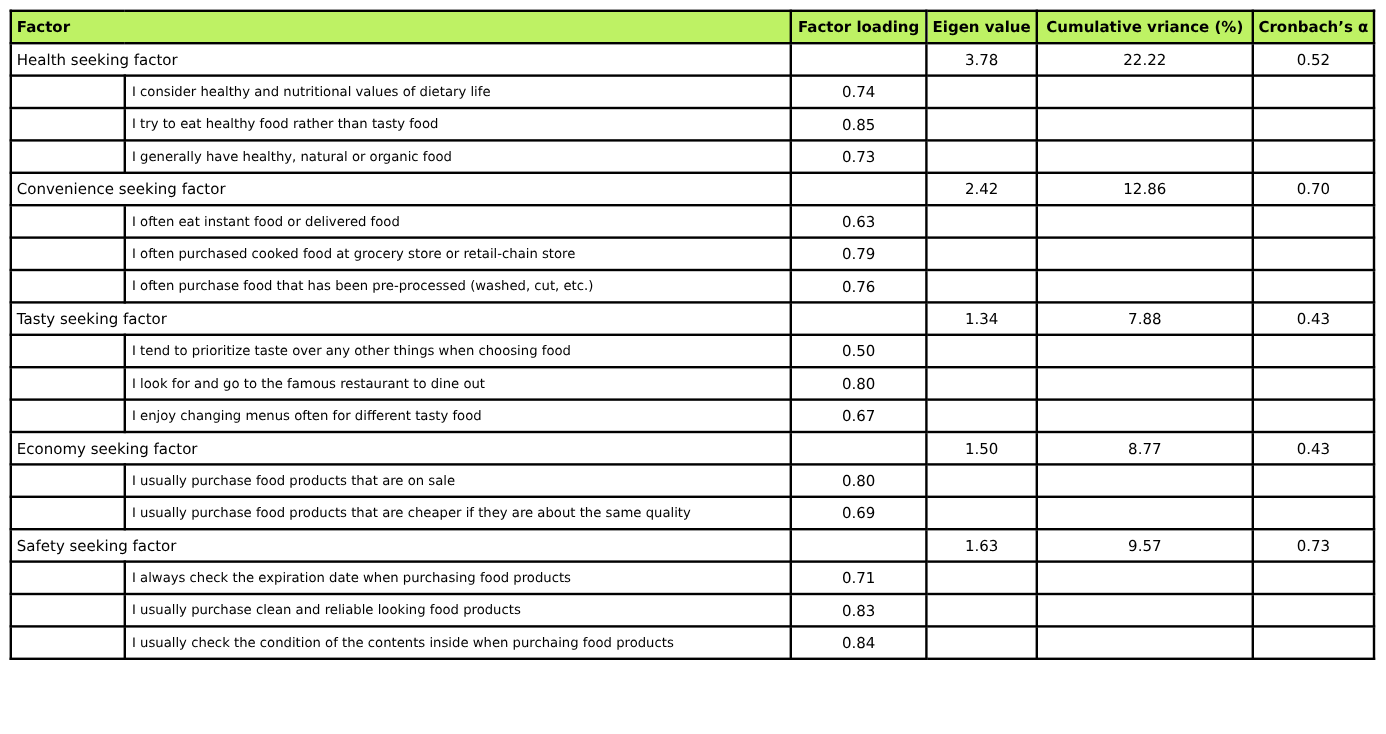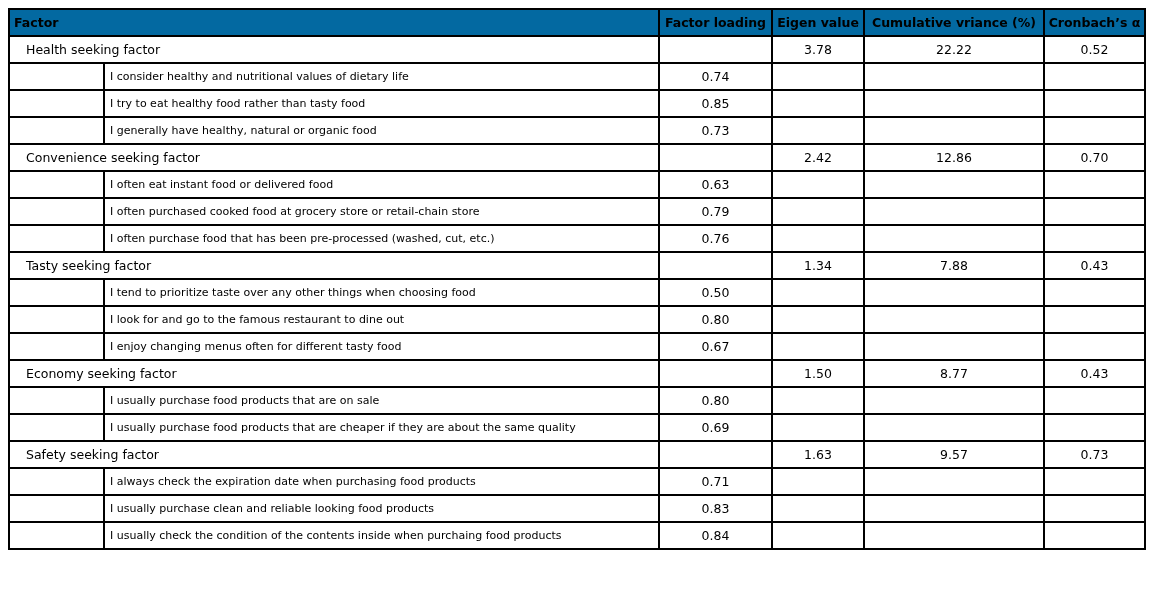--- a/index.html
+++ b/index.html
@@ -21,31 +21,31 @@
     border: 2px solid #000000;
     height: 25px;
     padding: 0;
     font-size: 12.5px;
     color: #000000;
     white-space: nowrap;
     overflow: hidden;
     vertical-align: middle;
   }
   .factor-table th {
-    background: #0369a1;
+    background: #bef264;
     font-weight: bold;
     text-align: center;
   }
   .factor-table th.left {
     text-align: left;
     padding-left: 4px;
   }
   td.fcell {
     text-align: left;
-    padding-left: 16px;
+    padding-left: 4px;
   }
   td.item {
     text-align: left;
     padding-left: 5px;
     font-size: 11px;
   }
   td.num {
     text-align: center;
   }
 </style>

